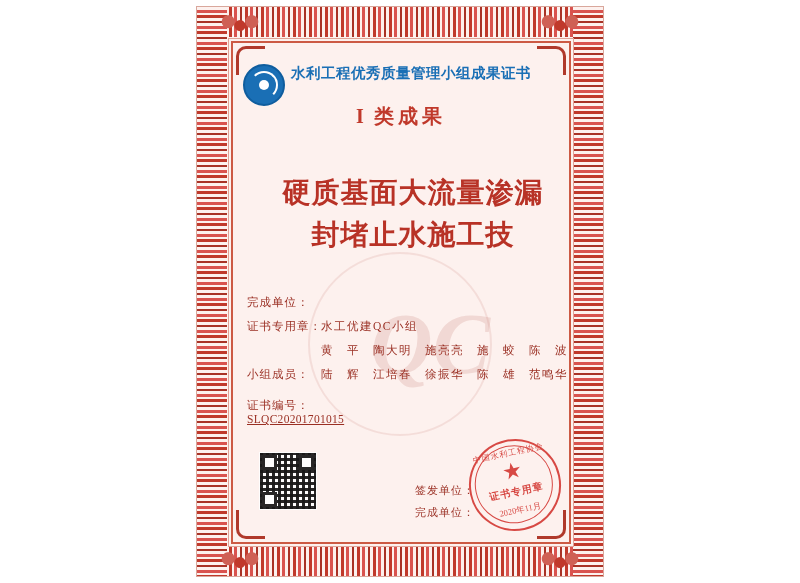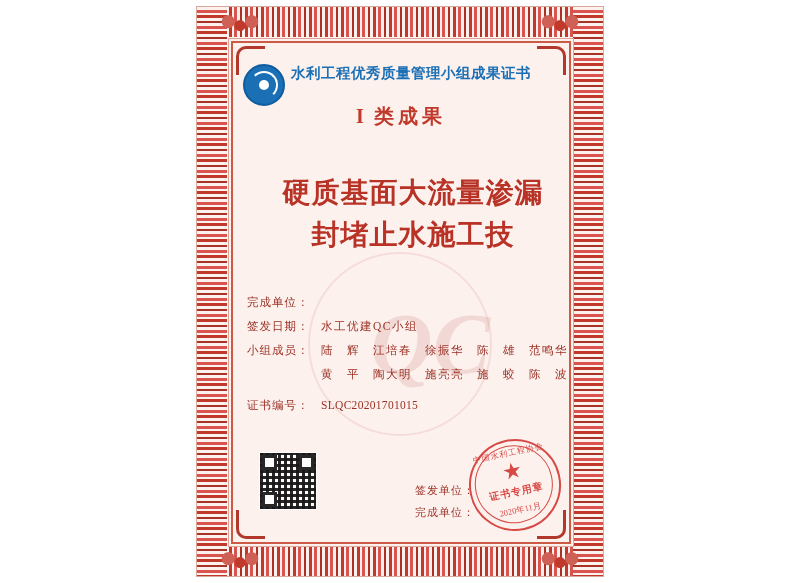--- a/index.html
+++ b/index.html
@@ -228,22 +228,23 @@
     flex: 0 0 auto;
     letter-spacing: 1px;
   }
   .info-value {
     letter-spacing: 1.5px;
   }
   .info-row.indent .info-label { visibility: hidden; }
   .cert-no {
     margin-top: 16px;
     letter-spacing: 0.5px;
-  }
-  .cert-no .info-value { letter-spacing: 0.3px; }
+    flex-direction: column;
+  }
+  .cert-no .info-value { letter-spacing: 0.3px; text-decoration: underline; }
 
   
   .qr {
     position: absolute;
     left: 62px;
     top: 445px;
     width: 56px;
     height: 56px;
     background-color: #ffffff;
     background-image:
@@ -373,32 +374,32 @@
       <div>硬质基面大流量渗漏封堵止水施工技</div>
     </div>
 
     <div class="info">
 
       <div class="info-row">
         <span class="info-label">完成单位：</span>
       </div>
 
       <div class="info-row">
-        <span class="info-label">签发日期：</span>
+        <span class="info-label">证书专用章：</span>
         <span class="info-value">水工优建QC小组</span>
+      </div>
+
+      <div class="info-row indent">
+        <span class="info-label">小组成员：</span>
+        <span class="info-value">黄　平　陶大明　施亮亮　施　蛟　陈　波</span>
       </div>
 
       <div class="info-row">
         <span class="info-label">小组成员：</span>
         <span class="info-value">陆　辉　江培春　徐振华　陈　雄　范鸣华</span>
-      </div>
-
-      <div class="info-row indent">
-        <span class="info-label">小组成员：</span>
-        <span class="info-value">黄　平　陶大明　施亮亮　施　蛟　陈　波</span>
       </div>
 
       <div class="info-row cert-no">
         <span class="info-label">证书编号：</span>
         <span class="info-value">SLQC20201701015</span>
       </div>
     </div>
 
     <div class="qr">
       <div class="qr-eye e1"></div>

